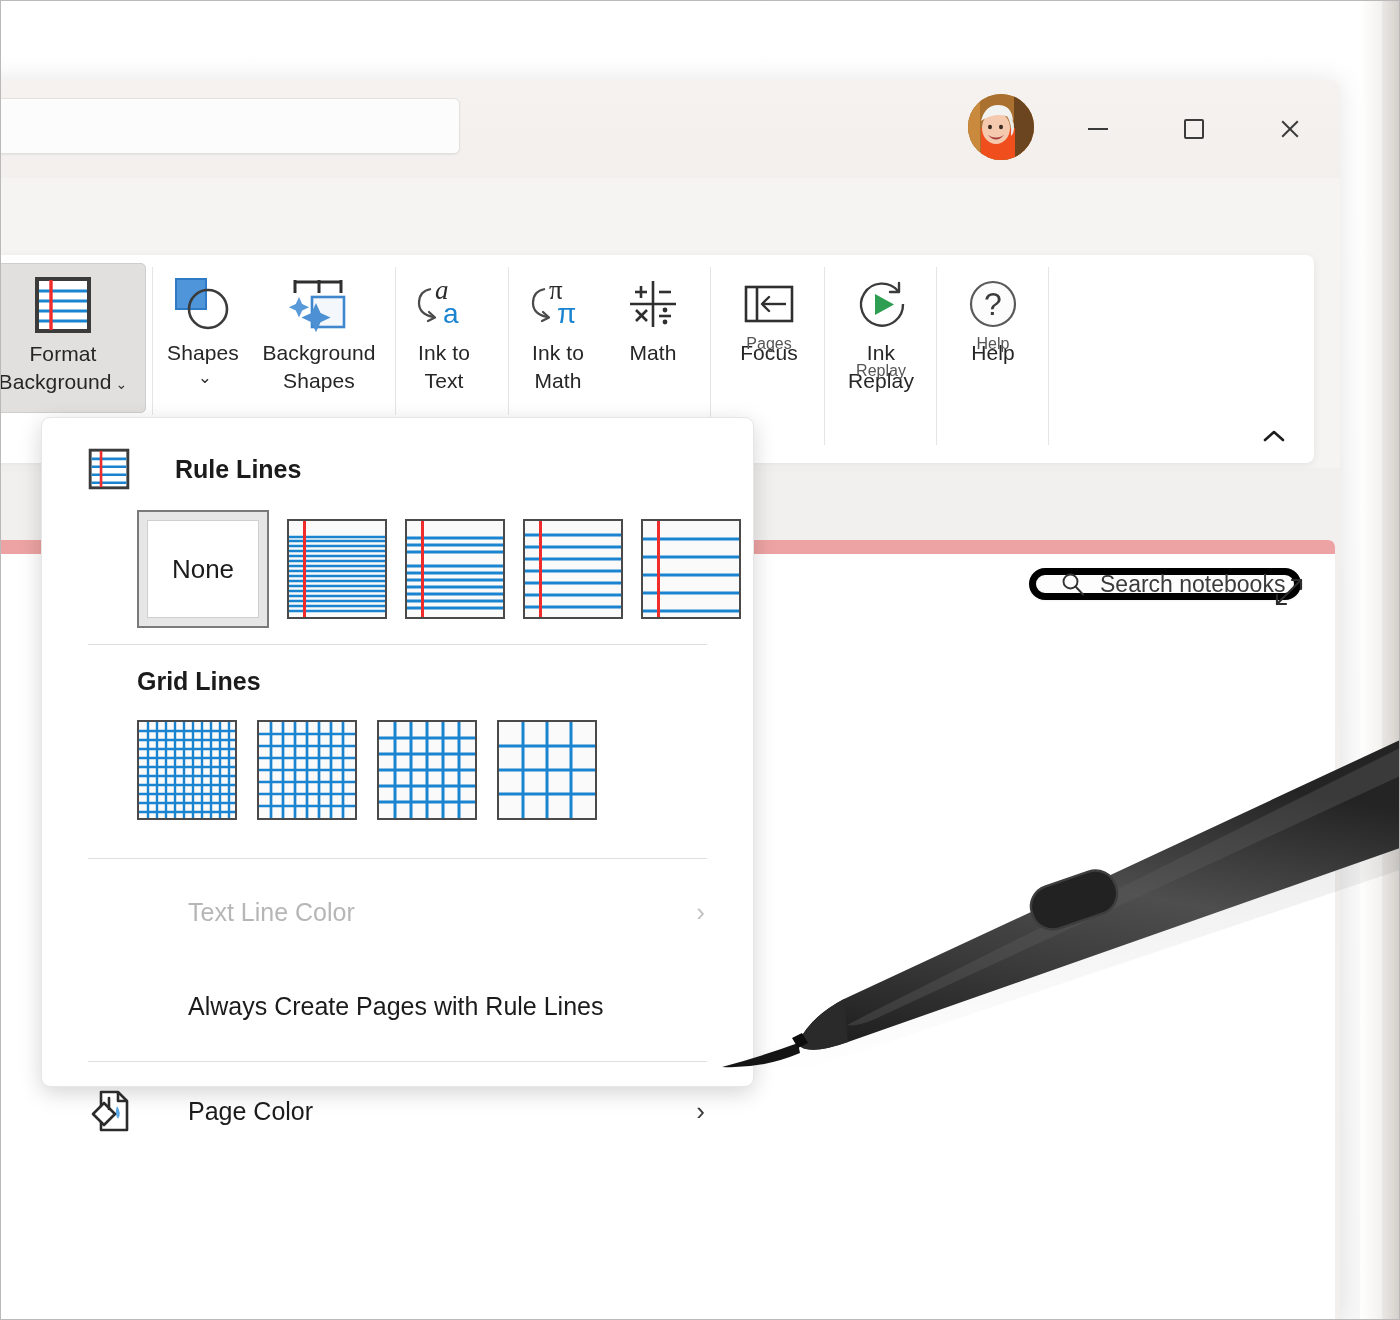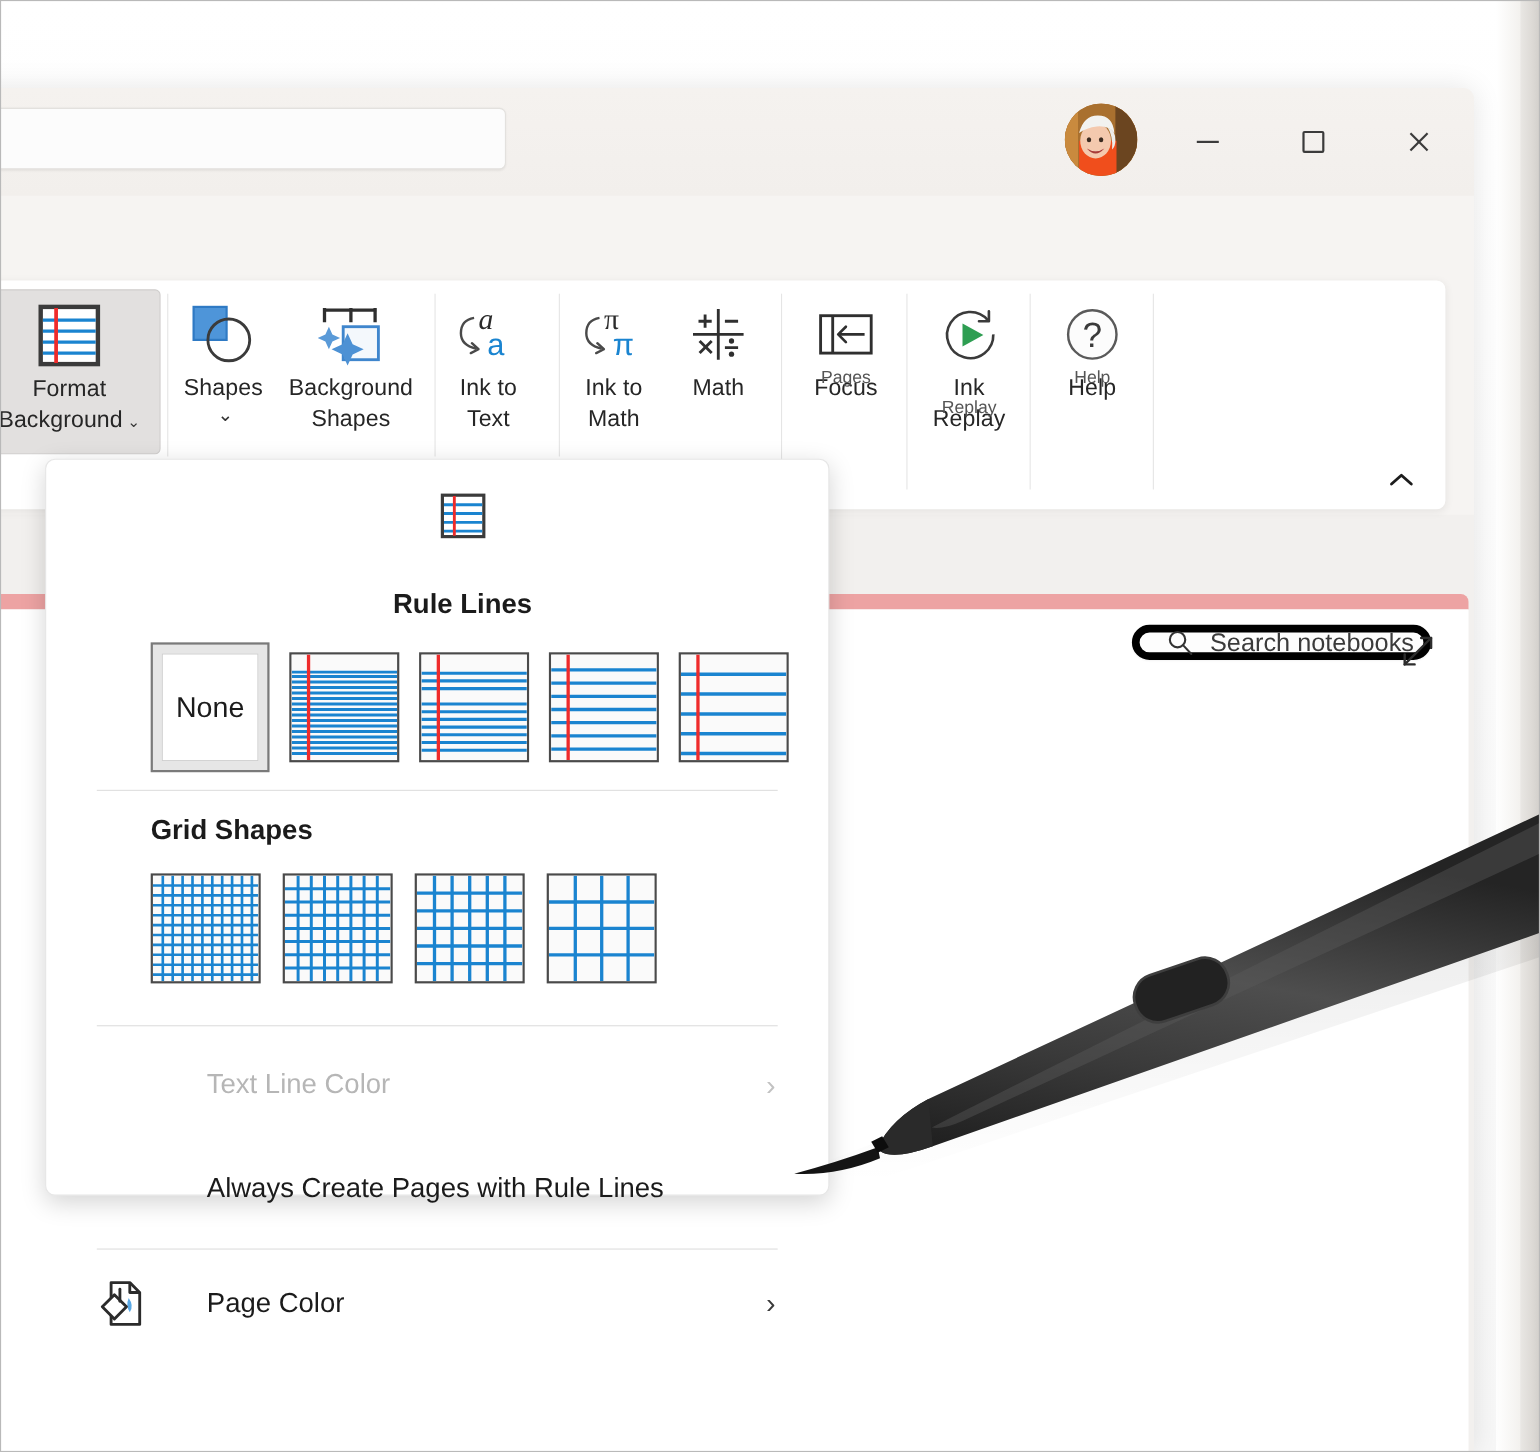--- a/index.html
+++ b/index.html
@@ -220,35 +220,34 @@
     border: 1px solid #e6e6e6;
     border-radius: 9px;
     box-shadow: 0 6px 22px rgba(0,0,0,0.17);
     z-index: 60;
   }
 
   .menu-head {
     display: flex; align-items: center;
     padding: 30px 0 0 46px;
     gap: 45px;
-    flex-direction: column;
   }
   .menu-head-title {
     font-size: 25px; font-weight: bold; color: #1b1b1b;
   }
 
   .swatch-row {
     display: flex; align-items: flex-start;
     padding-left: 95px;
     gap: 18px;
     margin-top: 20px;
   }
 
   .sw-none {
-    width: 108px; height: 118px;
+    width: 132px; height: 118px;
     border: 2px solid #7a7a7a;
     background: #e6e6e6;
     padding: 8px;
     display: flex;
   }
   .sw-none-inner {
     flex: 1; background: #ffffff; border: 1px solid #cfcfcf;
     display: flex; align-items: center; justify-content: center;
     font-size: 26px; color: #1b1b1b;
   }
@@ -641,21 +640,21 @@
             <line x1="0" y1="54" x2="96" y2="54"></line>
               <line x1="0" y1="72" x2="96" y2="72"></line>
             <line x1="0" y1="90" x2="96" y2="90"></line>
           </g>
         </svg>
       </div>
     </div>
 
     <div class="menu-divider"></div>
 
-    <div class="sec-title">Grid Shapes</div>
+    <div class="sec-title">Grid Lines</div>
 
     <div class="grid-row">
 
       <div class="sw-grid">
         <svg width="96" height="96" viewBox="0 0 96 96">
           <rect width="96" height="96" fill="#fafafa"></rect>
           <g stroke="#1a84d0" stroke-width="2.4">
             <line x1="0" y1="9" x2="96" y2="9"></line>
               <line x1="0" y1="18" x2="96" y2="18"></line>
             <line x1="0" y1="27" x2="96" y2="27"></line>

